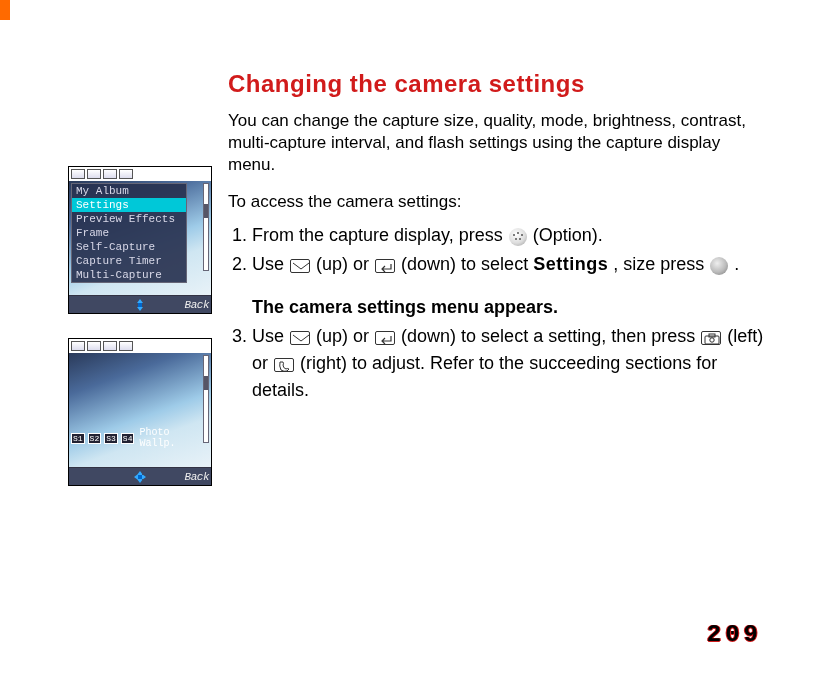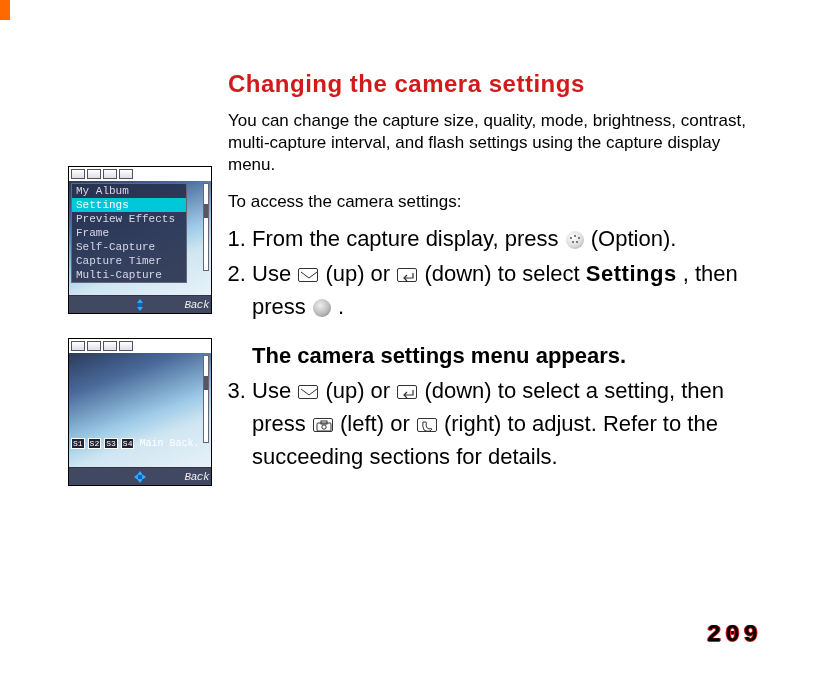--- a/index.html
+++ b/index.html
@@ -47,21 +47,21 @@
     font-size: 17px;
     line-height: 1.3;
     margin-bottom: 16px;
     margin-top: 12px;
   }
   .subhead {
     font-size: 17px;
     margin-bottom: 10px;
   }
   ol.steps {
-    font-size: 22px;
+    font-size: 18px;
     line-height: 1.5;
     margin: 0;
     padding-left: 24px;
   }
   ol.steps li { margin-bottom: 2px; }
   .step-sub {
     display: block;
     margin-top: 16px;
     font-weight: bold;
   }
@@ -252,21 +252,21 @@
         <div class="mini"></div>
         <div class="mini"></div>
       </div>
       <div class="body">
         <div class="scroll"></div>
         <div class="s-row">
           <span class="tag">S1</span>
           <span class="tag">S2</span>
           <span class="tag">S3</span>
           <span class="tag">S4</span>
-          <span class="txt">Main Back.</span>
+          <span class="txt">Photo Wallp.</span>
         </div>
       </div>
       <div class="softbar">
         <span class="cross">
           <svg width="16" height="14" viewBox="0 0 16 14">
               <path d="M2 7 L6 4 L6 10 Z M14 7 L10 4 L10 10 Z M8 1 L11 5 L5 5 Z M8 13 L5 9 L11 9 Z" fill="#3af"></path>
               <rect x="6" y="5" width="4" height="4" fill="#06c"></rect>
             </svg>
         </span>
         <span class="back">Back</span>
@@ -302,21 +302,21 @@
             </svg>
         </span>
         <span> (up) or </span>
         <span class="inline-icon">
           <svg width="20" height="14" viewBox="0 0 20 14">
               <path d="M15 4 L15 9 L6 9 M9 6 L6 9 L9 12" stroke="#333" fill="none" stroke-width="1.2"></path>
             </svg>
         </span>
         <span> (down) to select </span>
         <span class="bold">Settings</span>
-        <span>, then press </span>
+        <span>, size press </span>
         <span class="inline-icon circle"></span>
         <span>.</span>
         <span class="step-sub">The camera settings menu appears.</span>
       </li>
       <li>
         <span>Use </span>
         <span class="inline-icon">
           <svg width="20" height="14" viewBox="0 0 20 14">
               <path d="M2 3 L10 9 L18 3" stroke="#333" fill="none" stroke-width="1"></path>
             </svg>

